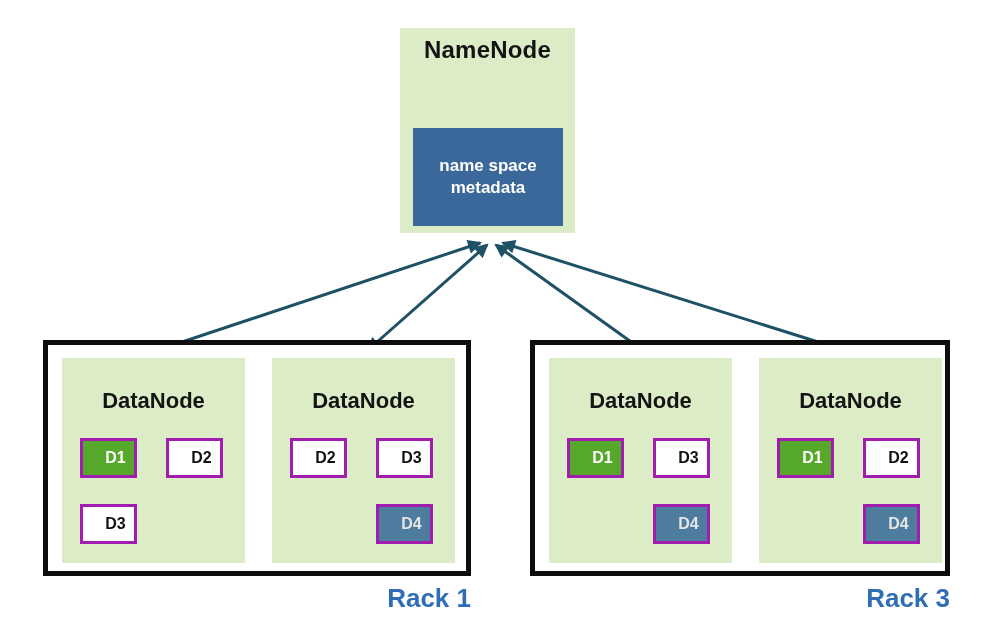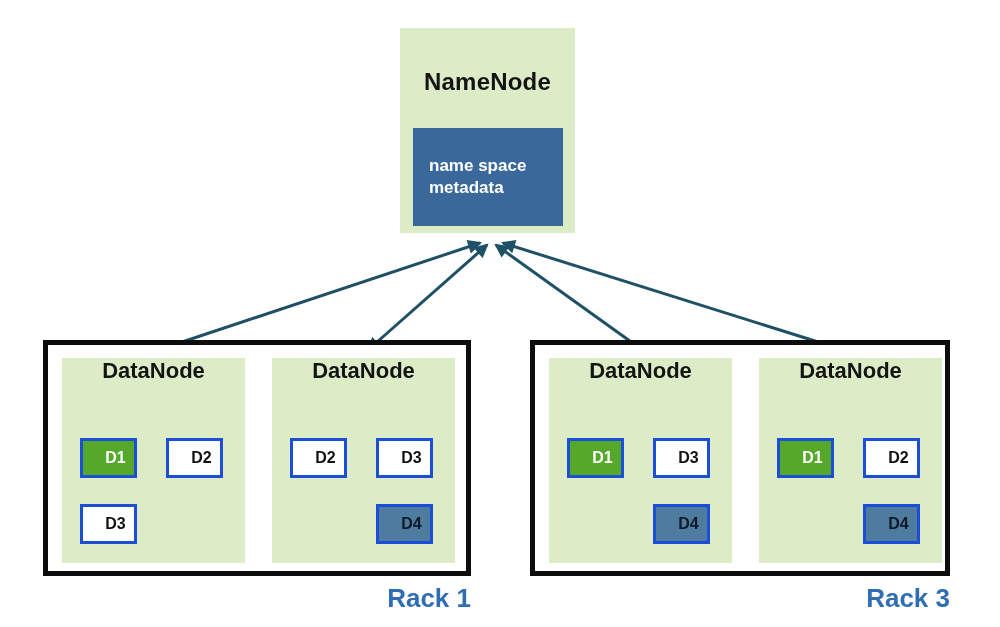--- a/index.html
+++ b/index.html
@@ -6,57 +6,57 @@
   body{
     width:1000px;height:627px;position:relative;overflow:hidden;
     font-family:"Liberation Sans", sans-serif;
   }
   
   .namenode{
     position:absolute;left:400px;top:28px;width:175px;height:205px;
     background:#dcecc6;text-align:center;
   }
   .namenode-title{
-    margin:0;padding-top:40px;font-size:24px;font-weight:bold;color:#141414;
+    margin:0;padding-top:8px;font-size:24px;font-weight:bold;color:#141414;
     letter-spacing:.2px;
   }
   .metadata-box{
     position:absolute;left:13px;top:100px;width:150px;height:98px;
     background:#3a689b;color:#ffffff;font-weight:bold;font-size:17px;line-height:1.3;
-    display:flex;align-items:center;justify-content:center;text-align:left;
+    display:flex;align-items:center;justify-content:center;text-align:center;
     padding:0 16px;box-sizing:border-box;
   }
   
   .rack{
     position:absolute;top:340px;height:236px;border:5px solid #0d0d0d;
     background:#ffffff;box-sizing:border-box;
   }
   .rack-1{left:43px;width:428px;}
   .rack-2{left:530px;width:420px;}
   .panel{
     position:absolute;top:13px;width:183px;height:205px;background:#dcecc6;
   }
   .panel-a{left:14px;}
   .panel-b{left:224px;}
   .panel-title{
-    margin:0;text-align:center;
+    margin:0;padding-top:30px;text-align:center;
     font-size:22px;font-weight:bold;color:#141414;
   }
   .blocks{
     position:absolute;left:18px;top:80px;
     display:grid;grid-template-columns:57px 57px;grid-template-rows:40px 40px;
     column-gap:29px;row-gap:26px;
   }
   .block{
-    border:3px solid #1d4ed8;background:#ffffff;color:#111111;
+    border:3px solid #a21caf;background:#ffffff;color:#111111;
     font-weight:bold;font-size:16px;
     display:flex;align-items:center;justify-content:center;box-sizing:border-box;padding-left:14px;
   }
   .block[data-variant="green"]{background:#55a829;color:#ffffff;}
-  .block[data-variant="blue"]{background:#4d7c9e;color:#0f172a;text-align:right;}
+  .block[data-variant="blue"]{background:#4d7c9e;color:#e5e5e5;text-align:right;}
   .cell-r2c1{grid-column:1;grid-row:2;}
   .cell-r2c2{grid-column:2;grid-row:2;}
   
   .rack-label{
     position:absolute;top:583px;font-size:26px;font-weight:bold;color:#2f6eb5;
     text-align:right;
   }
   .rack-label-1{left:43px;width:428px;}
   .rack-label-2{left:530px;width:420px;}
   

